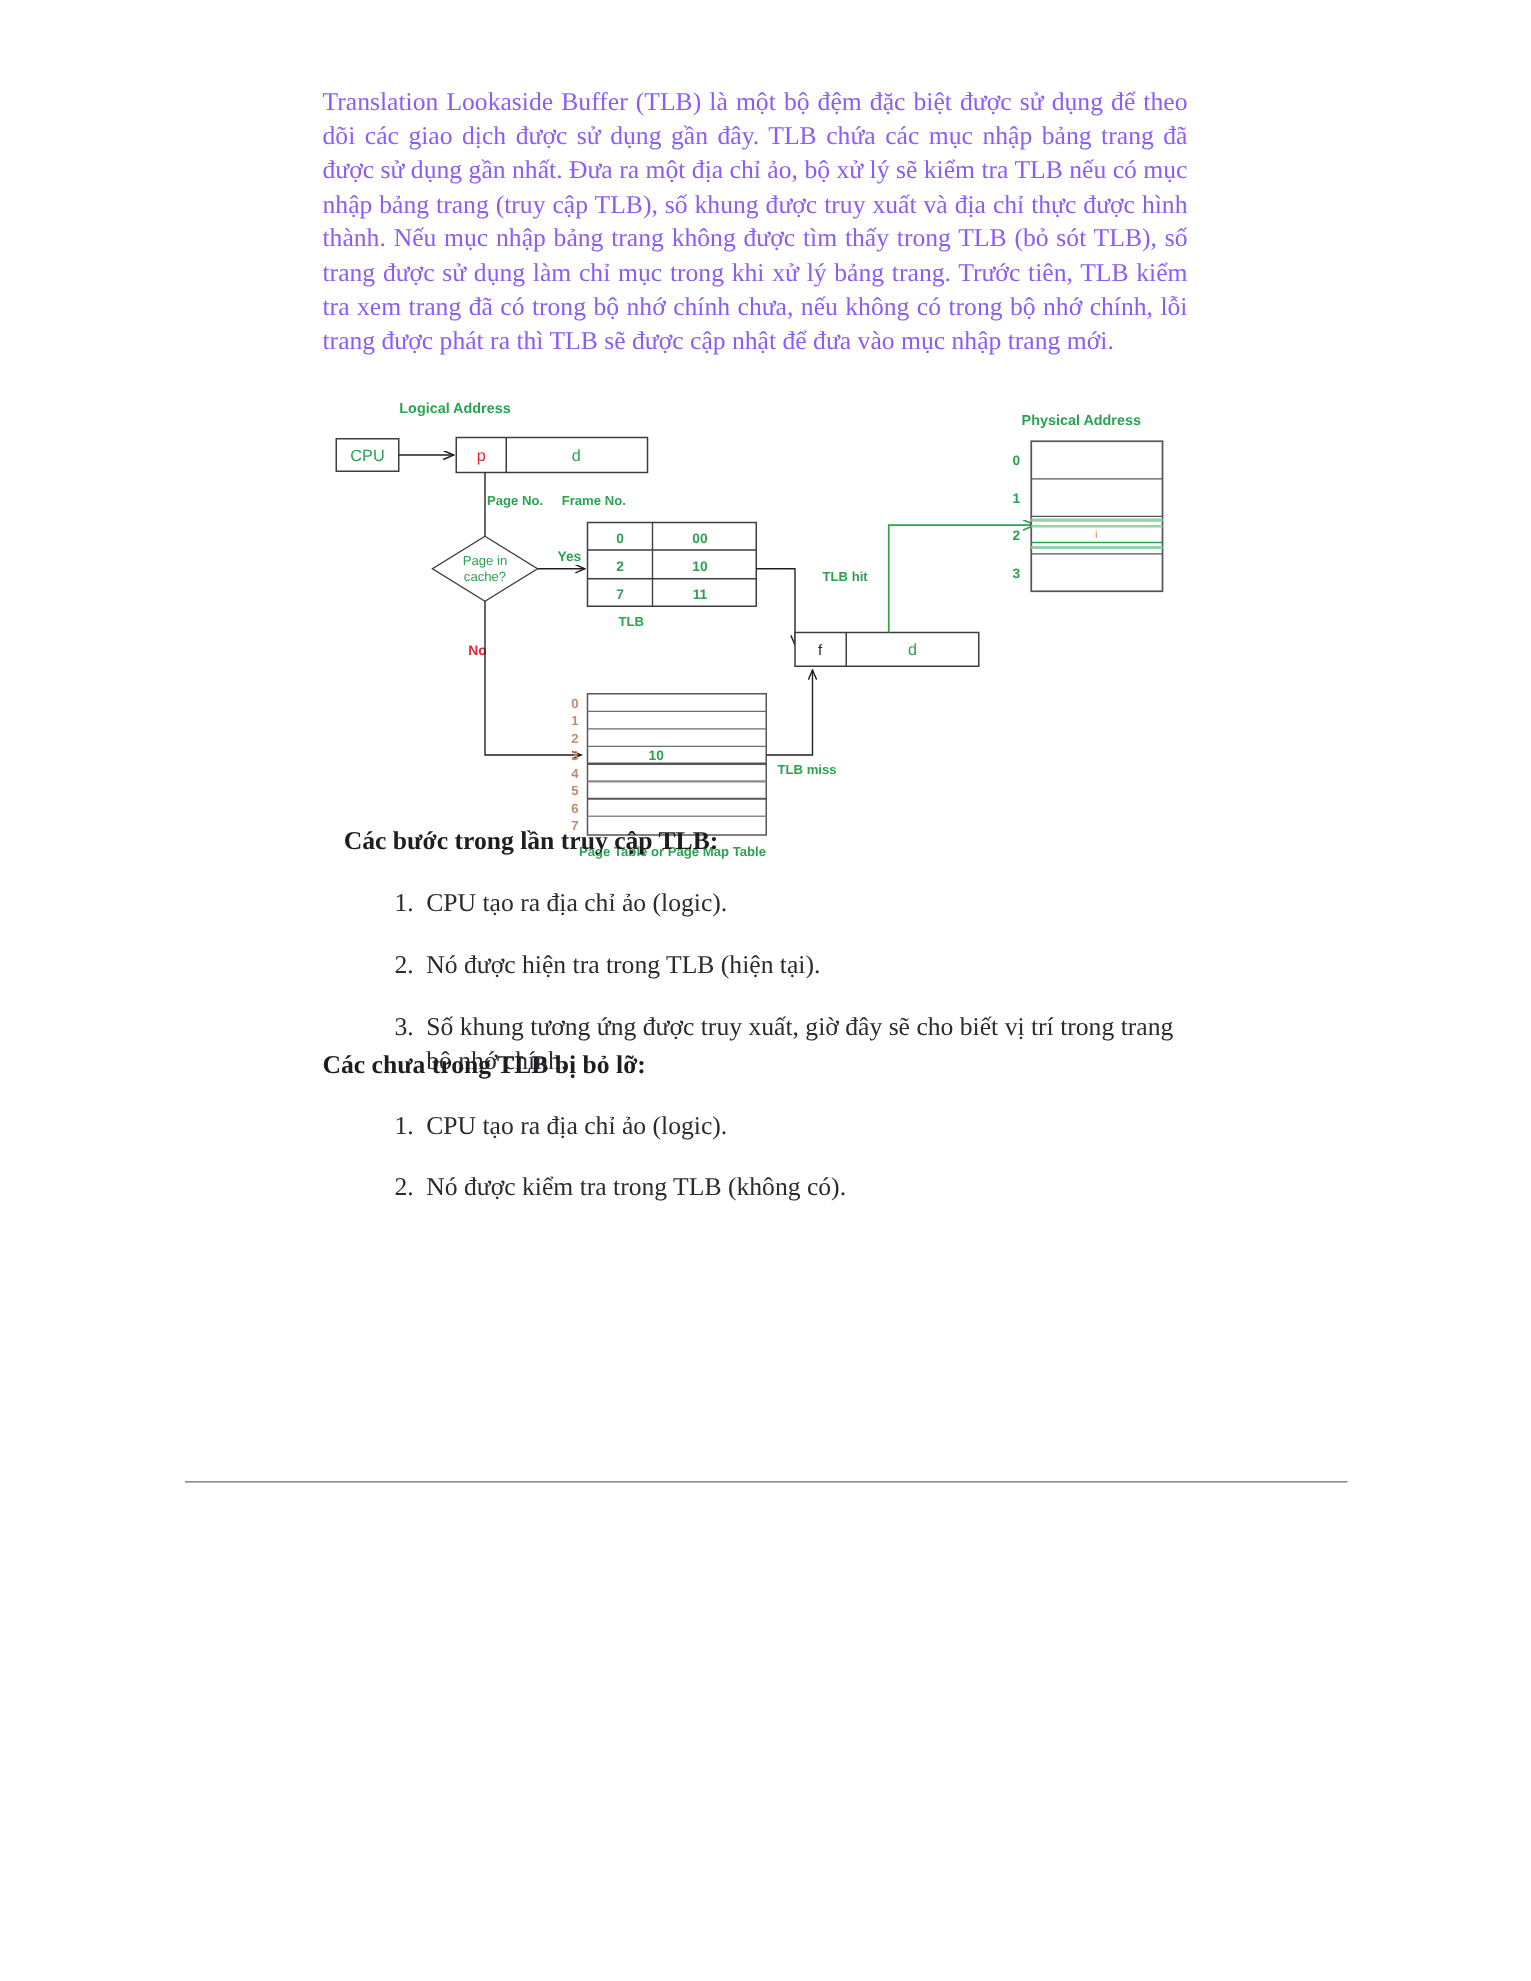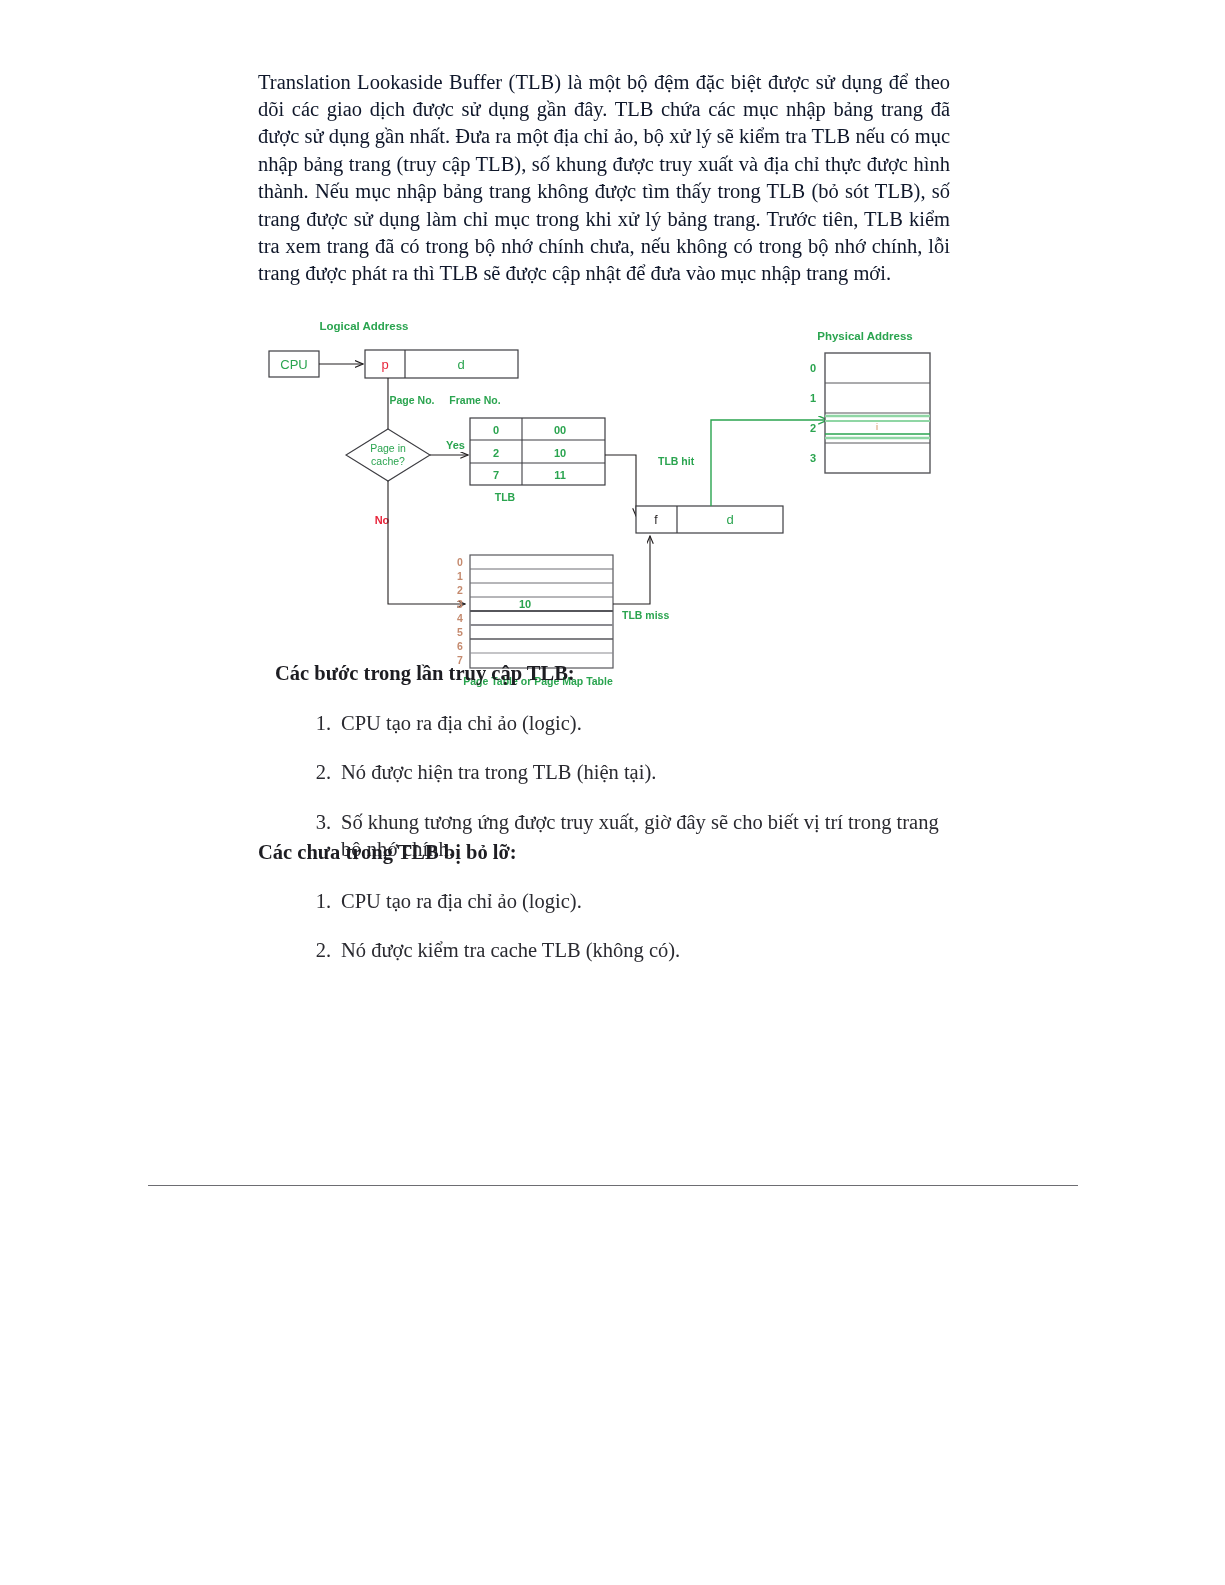--- a/index.html
+++ b/index.html
@@ -24,21 +24,21 @@
 
   .intro-para {
     position: absolute;
     left: 258px;
     top: 48px;
     width: 692px;
     font-family: "Liberation Serif", serif;
     font-size: 20.5px;
     line-height: 27.4px;
     text-align: justify;
-    color: #0f172a;
+    color: #8b5cf6;
   }
 
   .section-heading {
     position: absolute;
     font-family: "Liberation Serif", serif;
     font-weight: bold;
     font-size: 20.5px;
     color: #1d1d22;
     white-space: nowrap;
   }
@@ -232,19 +232,19 @@
 
   <div class="section-heading" id="heading-miss">Các chưa trong TLB bị bỏ lỡ:</div>
 
   <ol class="num-list" id="list-miss">
     <li>
       <span class="marker">1.</span>
       <span>CPU tạo ra địa chỉ ảo (logic).</span>
     </li>
     <li>
       <span class="marker">2.</span>
-      <span>Nó được kiểm tra cache TLB (không có).</span>
+      <span>Nó được kiểm tra trong TLB (không có).</span>
     </li>
   </ol>
 
   <div class="footer-rule"></div>
 
 </div>
 
 </body></html>

